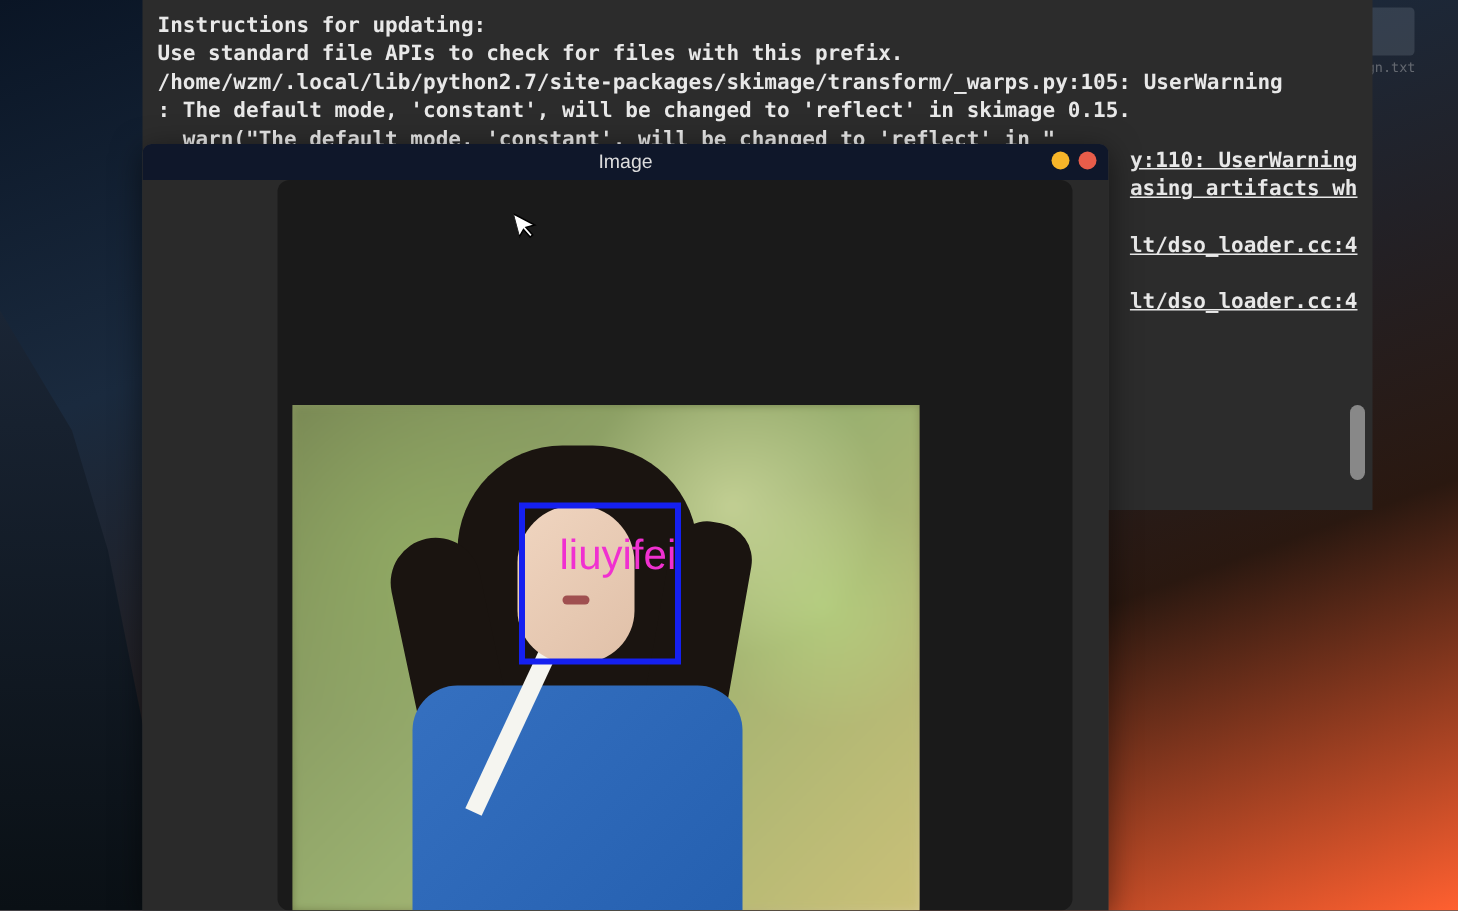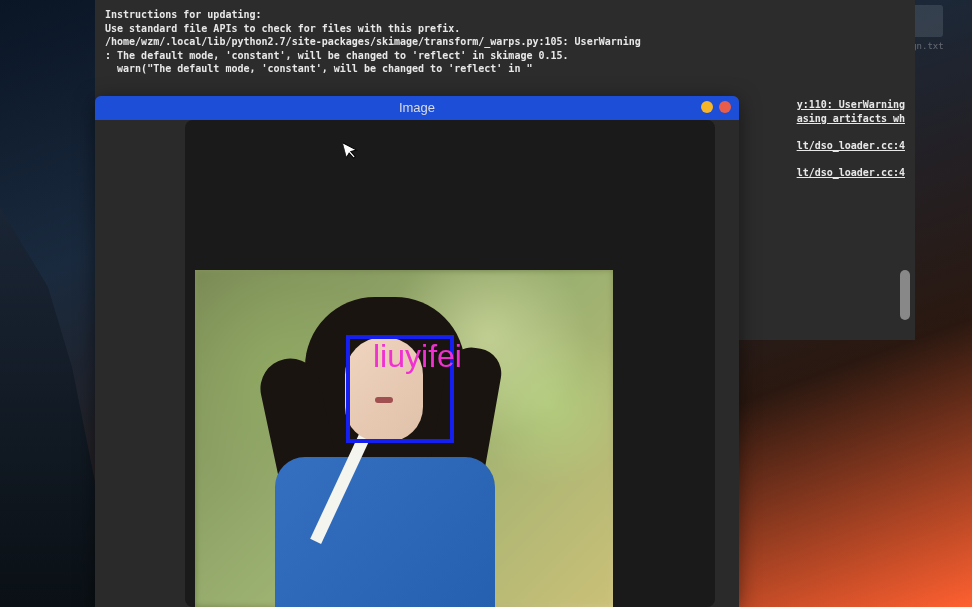--- a/index.html
+++ b/index.html
@@ -26,21 +26,21 @@
     }
     .terminal-window {
       position: absolute;
       top: 0; left: 95px;
       width: 820px; height: 340px;
       background: #2c2c2c;
       padding: 8px 10px;
     }
     .terminal-text {
       color: #e8e8e8;
-      font-size: 10px;
+      font-size: 14px;
       line-height: 1.35;
       white-space: pre;
       font-weight: bold;
     }
     .desktop-icons {
       position: absolute;
       top: 0; right: 20px;
       display: flex;
       gap: 25px;
       padding: 5px;
@@ -62,21 +62,21 @@
       position: absolute;
       top: 96px; left: 95px;
       width: 644px; height: 511px;
       background: #3a3a3a;
       border-radius: 6px 6px 0 0;
       overflow: hidden;
       box-shadow: 0 4px 20px rgba(0,0,0,0.5);
     }
     .image-titlebar {
       height: 24px;
-      background: #1d4ed8;
+      background: #0f172a;
       position: relative;
       text-align: center;
       line-height: 24px;
       color: #ddd;
       font-family: sans-serif;
       font-size: 13px;
     }
     .window-controls {
       position: absolute;
       right: 8px; top: 5px;
@@ -179,23 +179,23 @@
     }
     .detection-box {
       position: absolute;
       top: 215px; left: 251px;
       width: 108px; height: 108px;
       border: 4px solid #1520f0;
       z-index: 10;
     }
     .detection-label {
       position: absolute;
-      top: 218px; left: 278px;
+      top: 234px; left: 278px;
       font-family: sans-serif;
-      font-size: 32px;
+      font-size: 28px;
       font-weight: 500;
       color: #f030d0;
       z-index: 11;
     }
     .cursor {
       position: absolute;
       top: 140px; left: 345px;
       z-index: 100;
       font-size: 18px;
       color: #fff;

